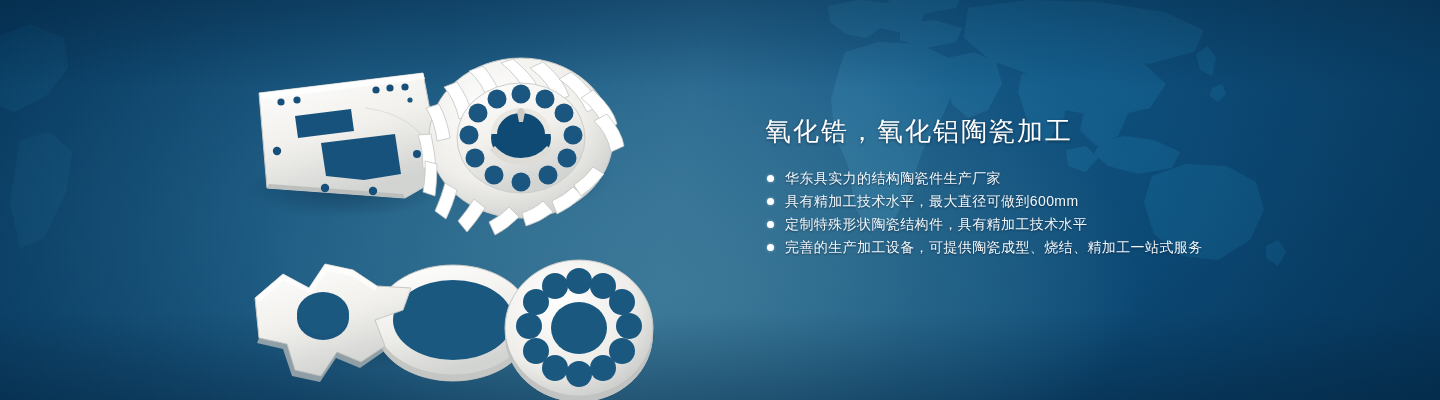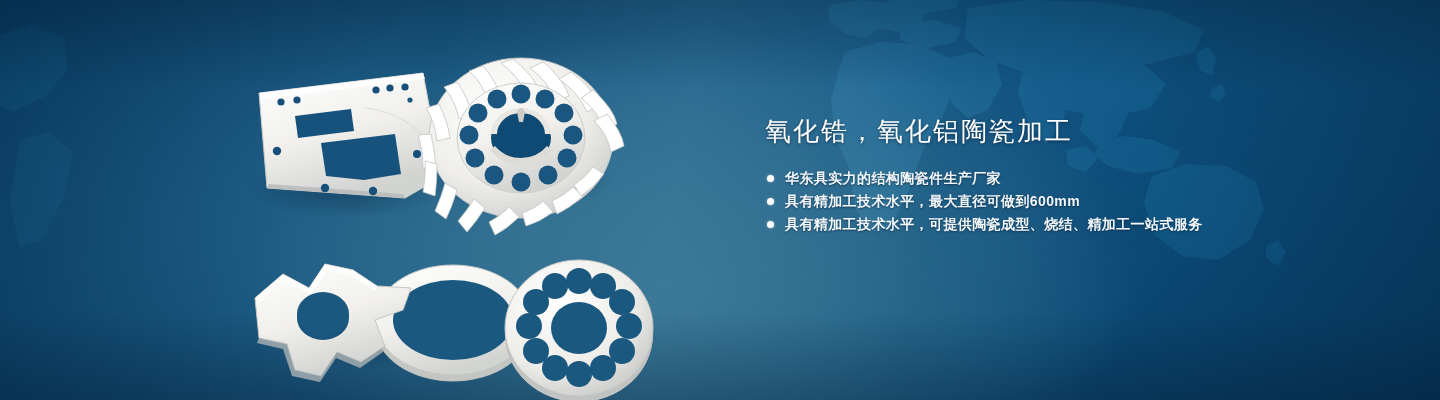--- a/index.html
+++ b/index.html
@@ -63,21 +63,20 @@
   .bullets{
     list-style:none;
     margin:18px 0 0 2px;
     padding:0;
   }
   .bullet{
     display:flex;
     align-items:center;
     margin-bottom:7px;
     line-height:16px;
-    font-weight:bold;
   }
   .bullet-dot{
     flex:0 0 auto;
     width:7px;height:7px;
     border-radius:50%;
     background:#ffffff;
     margin-right:11px;
     box-shadow:0 0 3px rgba(255,255,255,.45);
   }
   .bullet-text{
@@ -287,18 +286,22 @@
       <li class="bullet">
         <span class="bullet-dot"></span>
         <span class="bullet-text">华东具实力的结构陶瓷件生产厂家</span>
       </li>
       <li class="bullet">
         <span class="bullet-dot"></span>
         <span class="bullet-text">具有精加工技术水平，最大直径可做到600mm</span>
       </li>
       <li class="bullet">
         <span class="bullet-dot"></span>
-        <span class="bullet-text">具有精加工技术水平，可提供陶瓷成型、烧结、精加工一站式服务</span>
+        <span class="bullet-text">定制特殊形状陶瓷结构件，具有精加工技术水平</span>
+      </li>
+      <li class="bullet">
+        <span class="bullet-dot"></span>
+        <span class="bullet-text">完善的生产加工设备，可提供陶瓷成型、烧结、精加工一站式服务</span>
       </li>
     </ul>
   </div>
 
 </div>
 
 </body></html>

